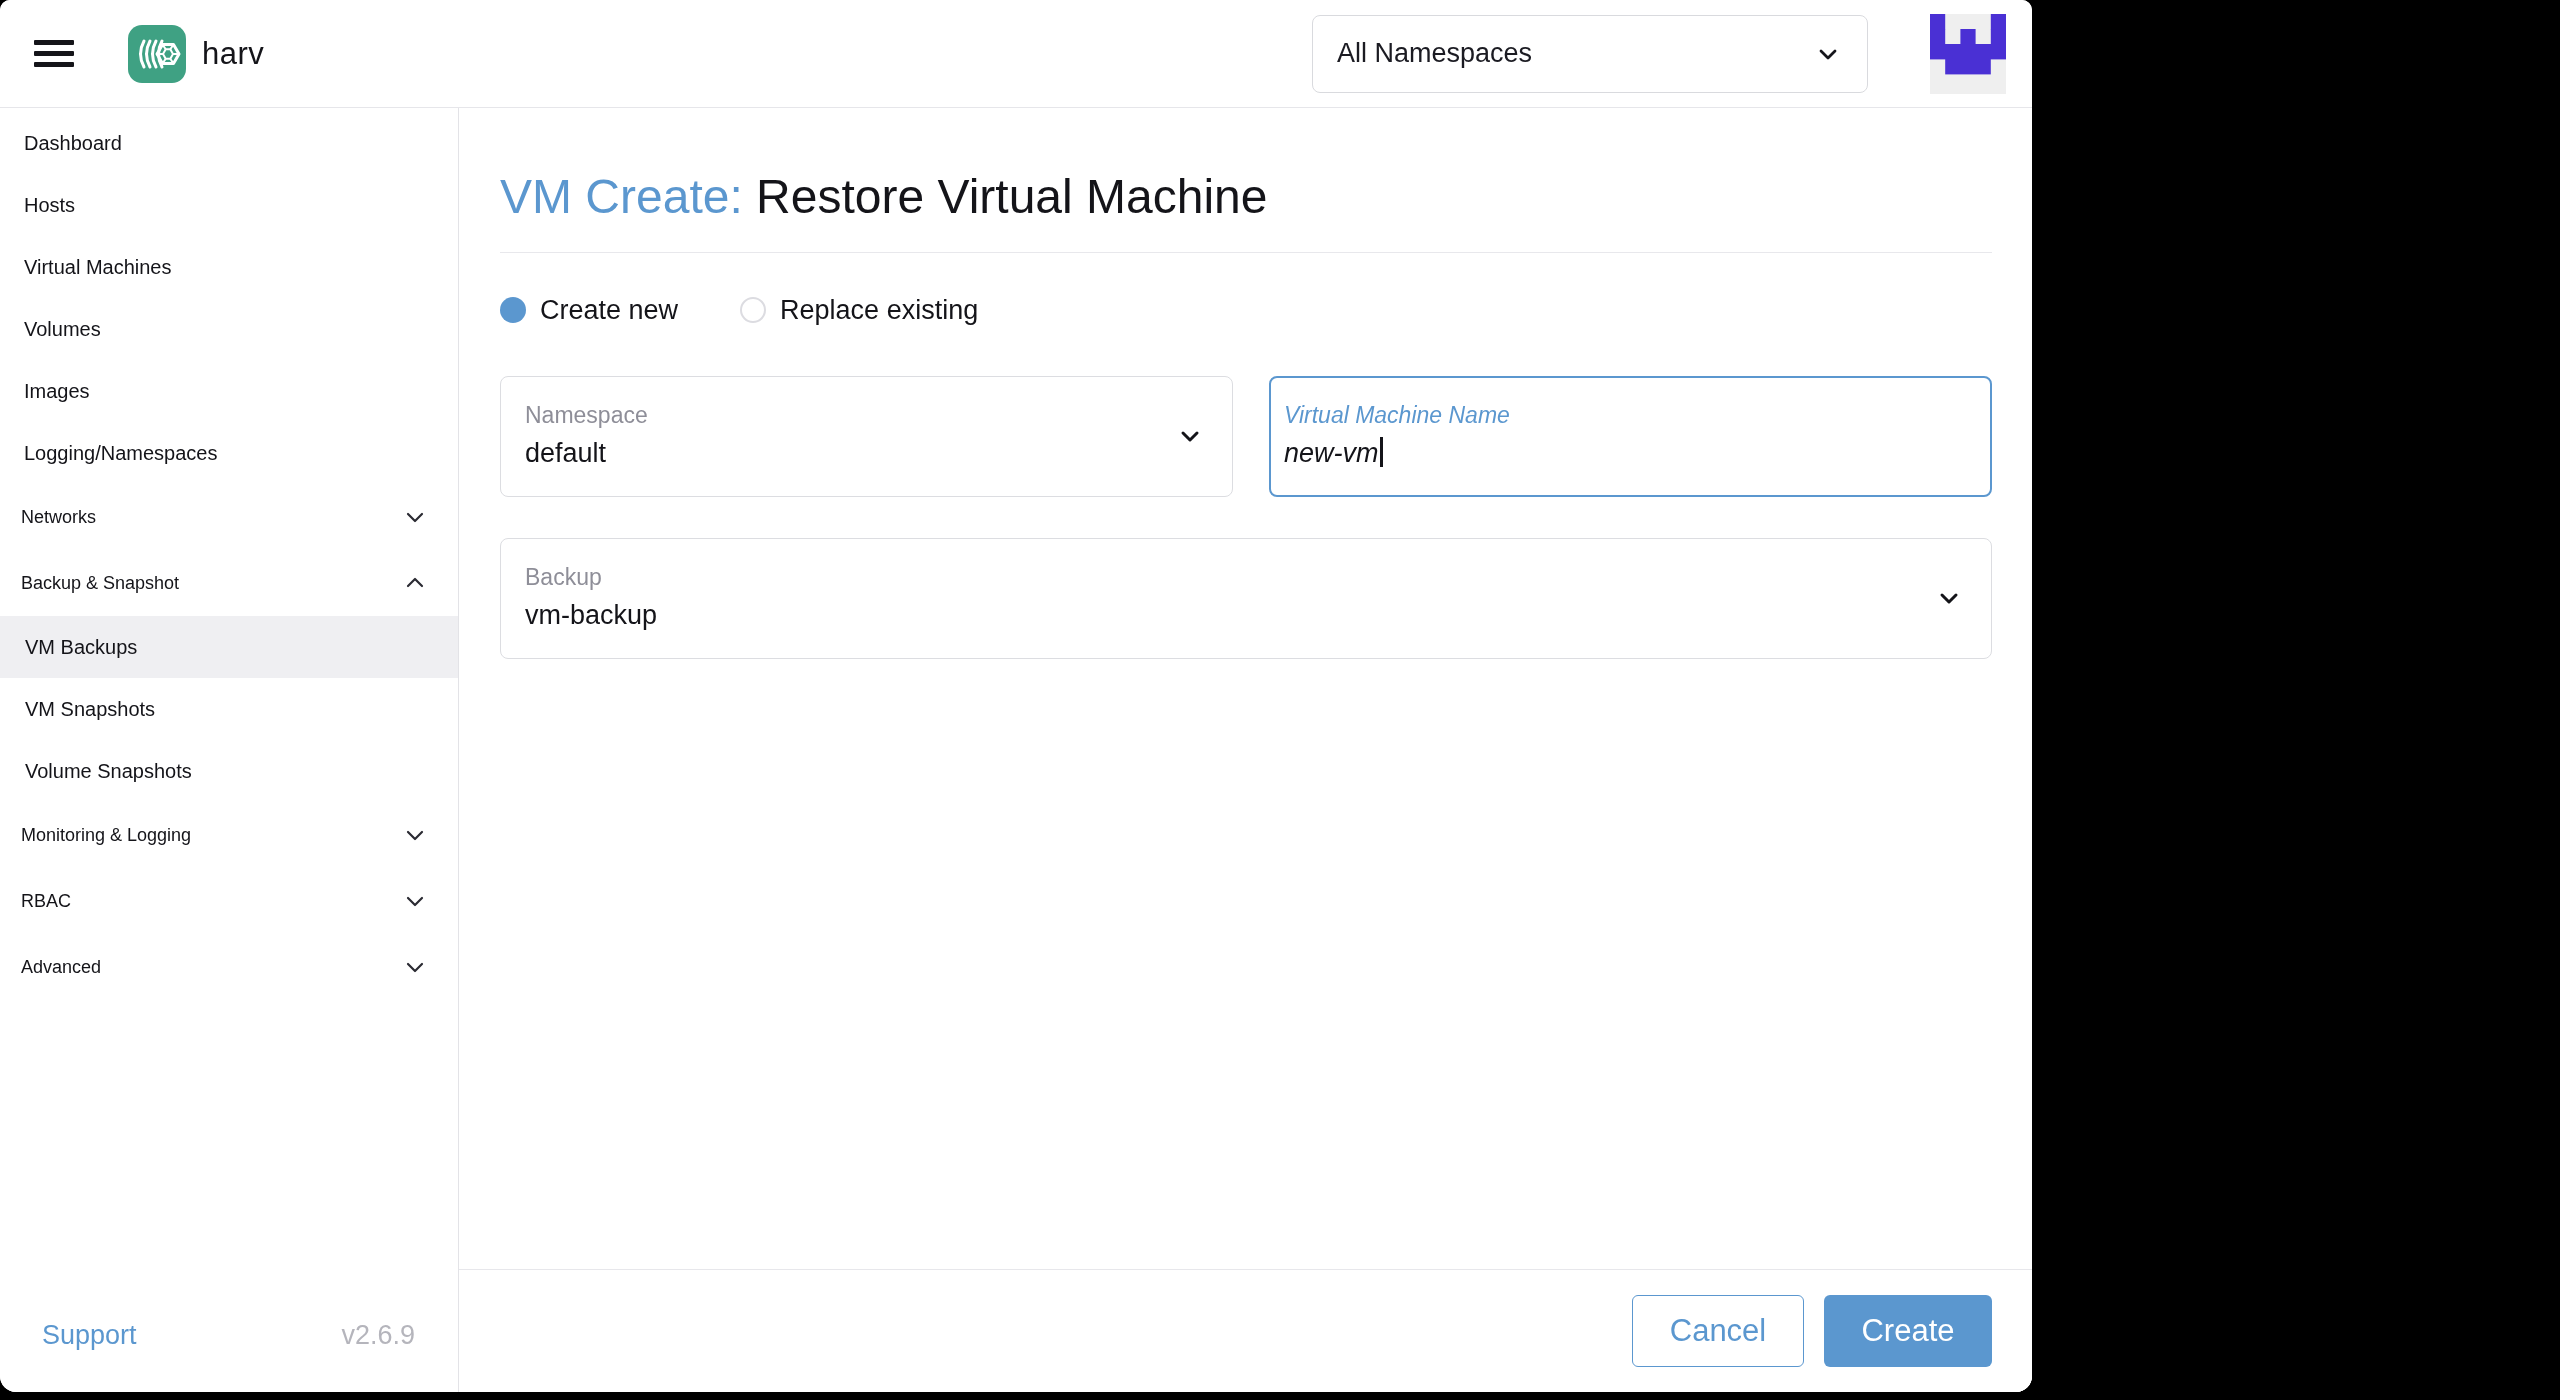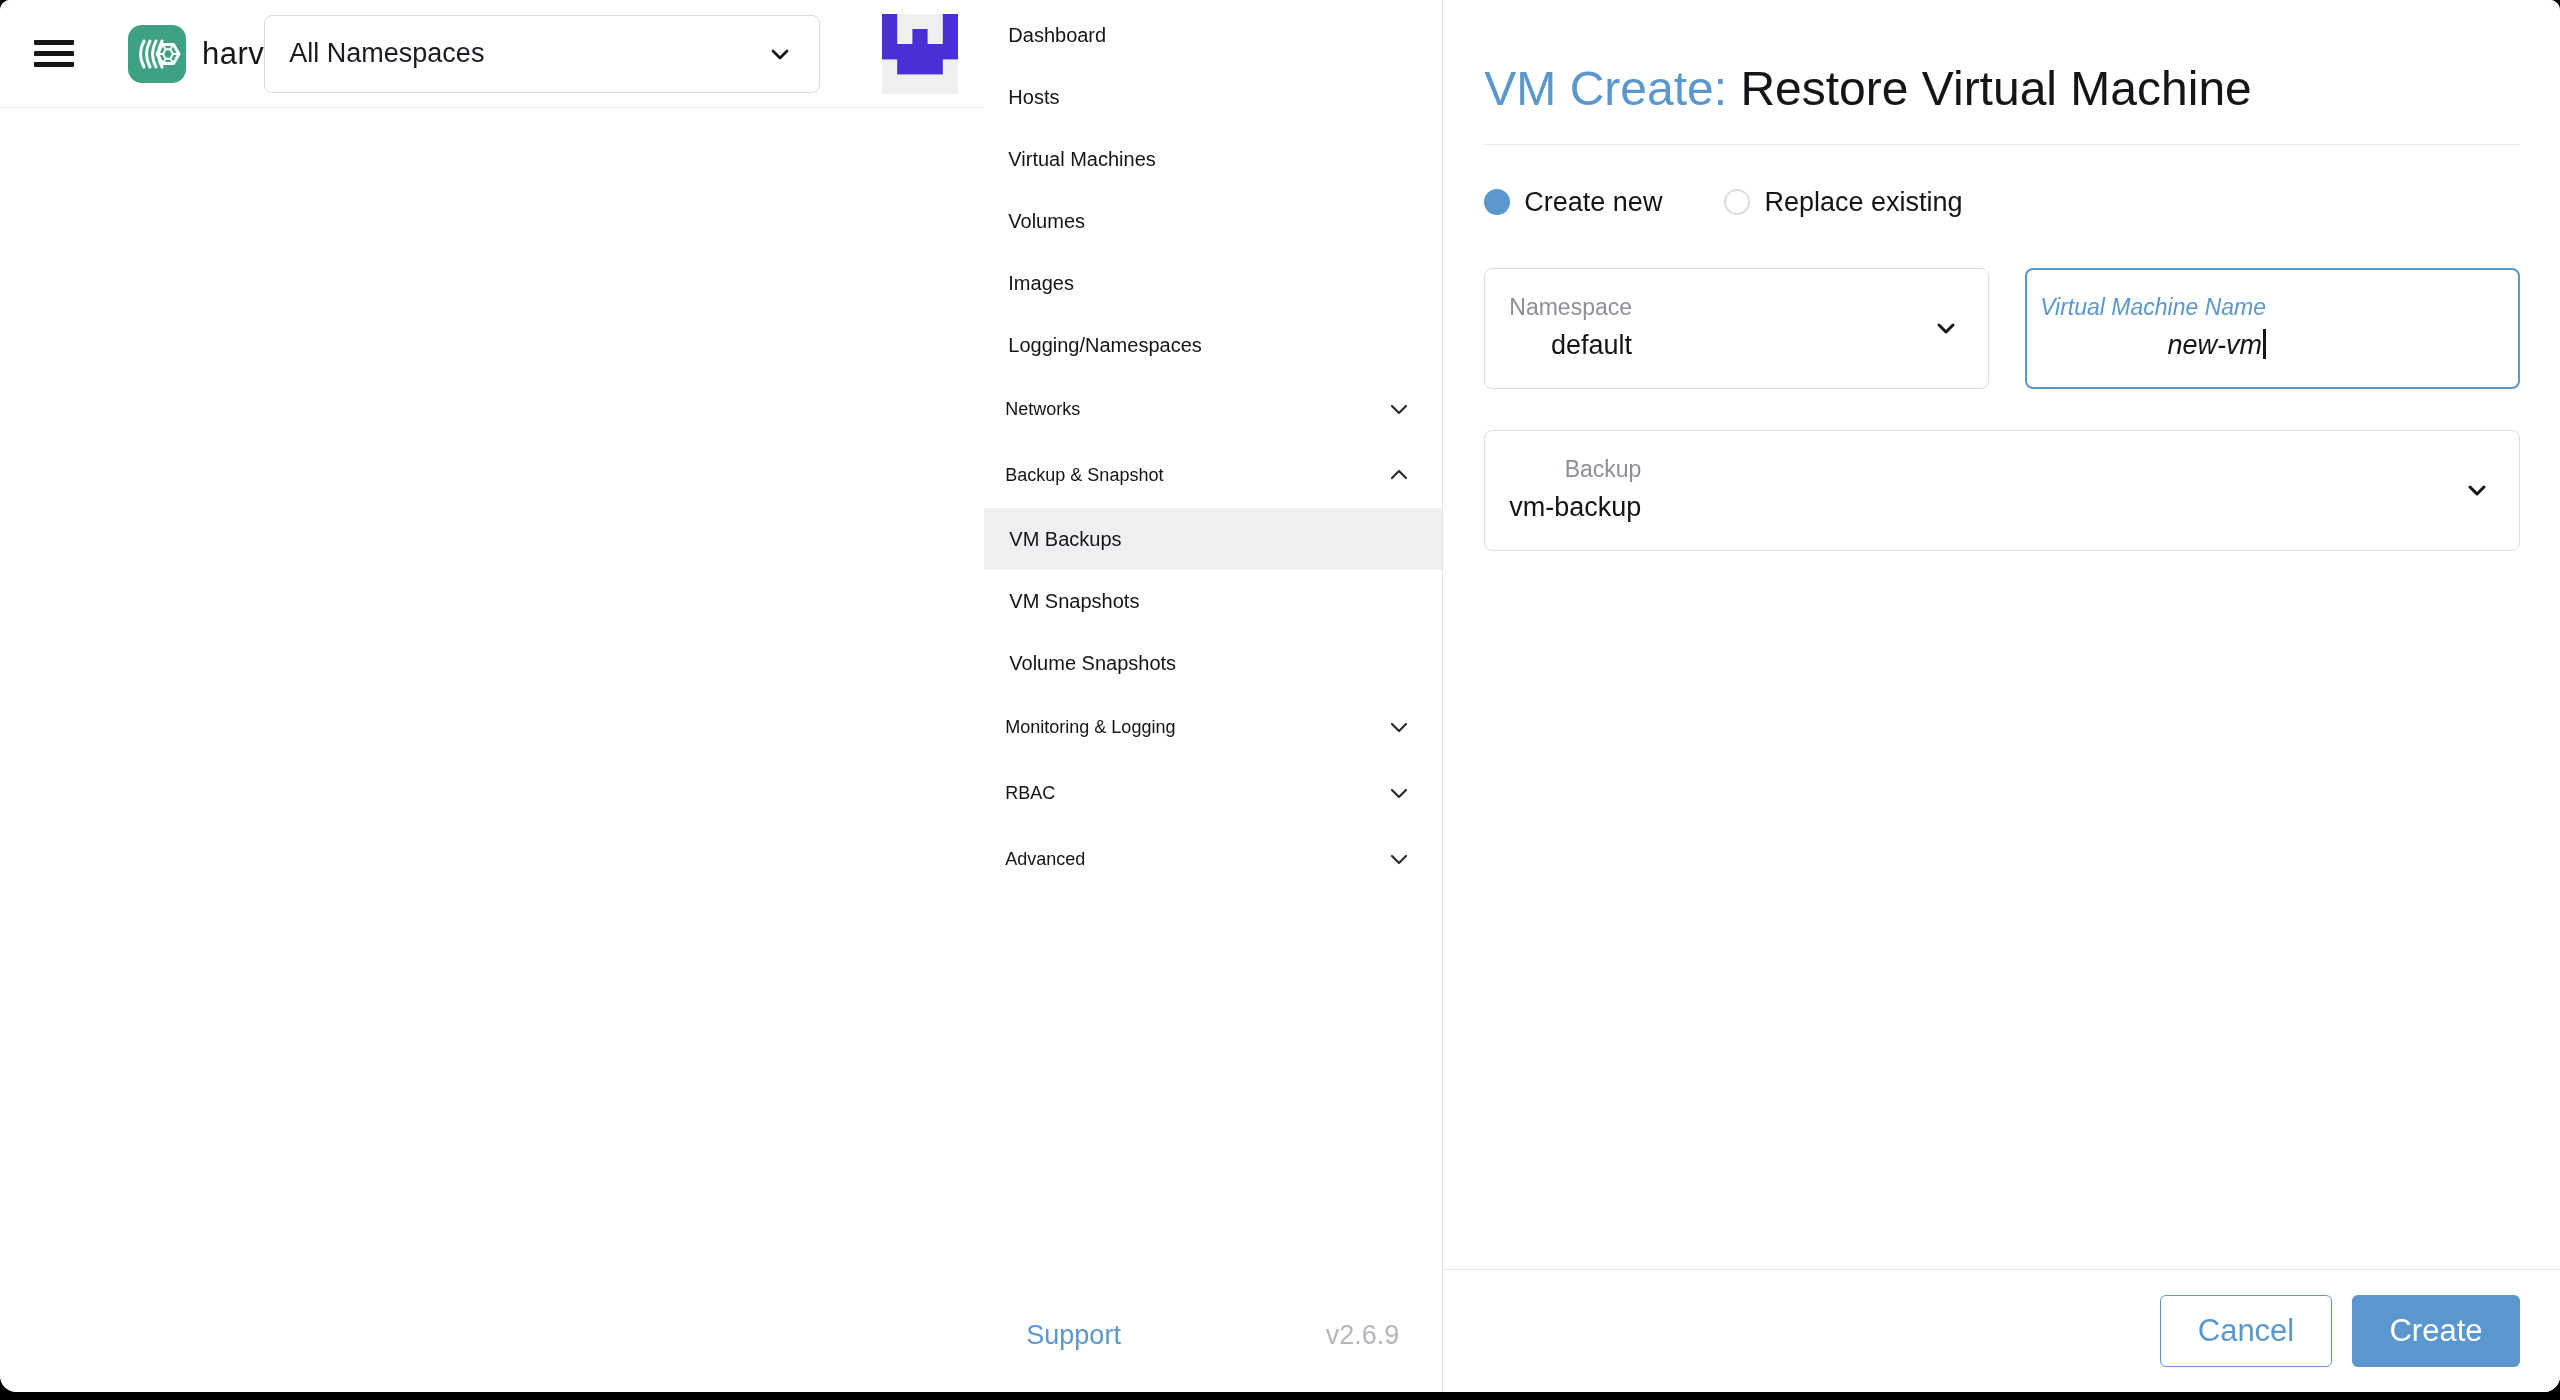--- a/index.html
+++ b/index.html
@@ -1,18 +1,18 @@
 <!DOCTYPE html>
 <html><head>
 <meta charset="utf-8">
 <style>
   html,body{margin:0;padding:0;width:2560px;height:1400px;background:#000;overflow:hidden;
     font-family:"Liberation Sans","DejaVu Sans",sans-serif;}
-  .window{position:absolute;top:0;left:0;width:2560px;height:1392px;background:#fff;
-    border-radius:10px 10px 16px 16px;overflow:hidden;display:flex;flex-direction:row;}
+  .window{position:absolute;top:0;left:0;width:2032px;height:1392px;background:#fff;
+    border-radius:10px 10px 16px 16px;overflow:hidden;display:flex;flex-direction:column;}
   
   .header{height:108px;flex:0 0 108px;display:flex;align-items:center;
     padding:0 26px 0 34px;border-bottom:1px solid #e6e6ea;background:#fff;box-sizing:border-box;}
   .hamburger{width:40px;height:27px;display:flex;flex-direction:column;justify-content:space-between;
     cursor:pointer;margin-right:54px;}
   .hamburger span{display:block;height:5px;background:#141419;border-radius:1px;}
   .logo{width:58px;height:58px;margin-right:16px;flex:0 0 auto;}
   .brand{font-size:31px;font-weight:500;color:#141419;letter-spacing:.5px;}
   .header-spacer{flex:1;}
   .ns-select{width:556px;height:78px;border:1px solid #d9dade;border-radius:8px;box-sizing:border-box;
@@ -44,21 +44,21 @@
   .radio-opt{display:flex;align-items:center;cursor:pointer;}
   .radio-opt + .radio-opt{margin-left:62px;}
   .radio-dot{width:26px;height:26px;border-radius:50%;box-sizing:border-box;flex:0 0 auto;}
   .radio-dot.on{background:#5b97cf;}
   .radio-dot.off{background:#fff;border:2px solid #dcdce1;}
   .radio-opt .radio-label{margin-left:14px;font-size:27px;color:#141419;}
   .fields-row{margin-top:50px;display:flex;gap:36px;}
   .field-box{height:121px;border:1px solid #dcdde1;border-radius:8px;box-sizing:border-box;
     display:flex;align-items:center;justify-content:space-between;padding:0 28px 0 24px;
     background:#fff;cursor:pointer;}
-  .field-box .field-inner{display:flex;flex-direction:column;justify-content:center;text-align:right;}
+  .field-box .field-inner{display:flex;flex-direction:column;justify-content:center;}
   .field-label{font-size:23px;color:#8e8e98;line-height:1.25;}
   .field-value{font-size:27px;color:#141419;margin-top:7px;line-height:1.25;}
   .field-box.half{flex:1;}
   .field-box.full{margin-top:41px;width:100%;}
   .field-box.focused{border:2px solid #5b97cf;padding:0 27px 0 13px;font-style:italic;}
   .field-box.focused .field-label{color:#5b97cf;}
   .caret{display:inline-block;width:3px;height:30px;background:#141419;margin-left:1px;
     vertical-align:-5px;}
   .fchev{width:28px;height:28px;flex:0 0 auto;}
   

